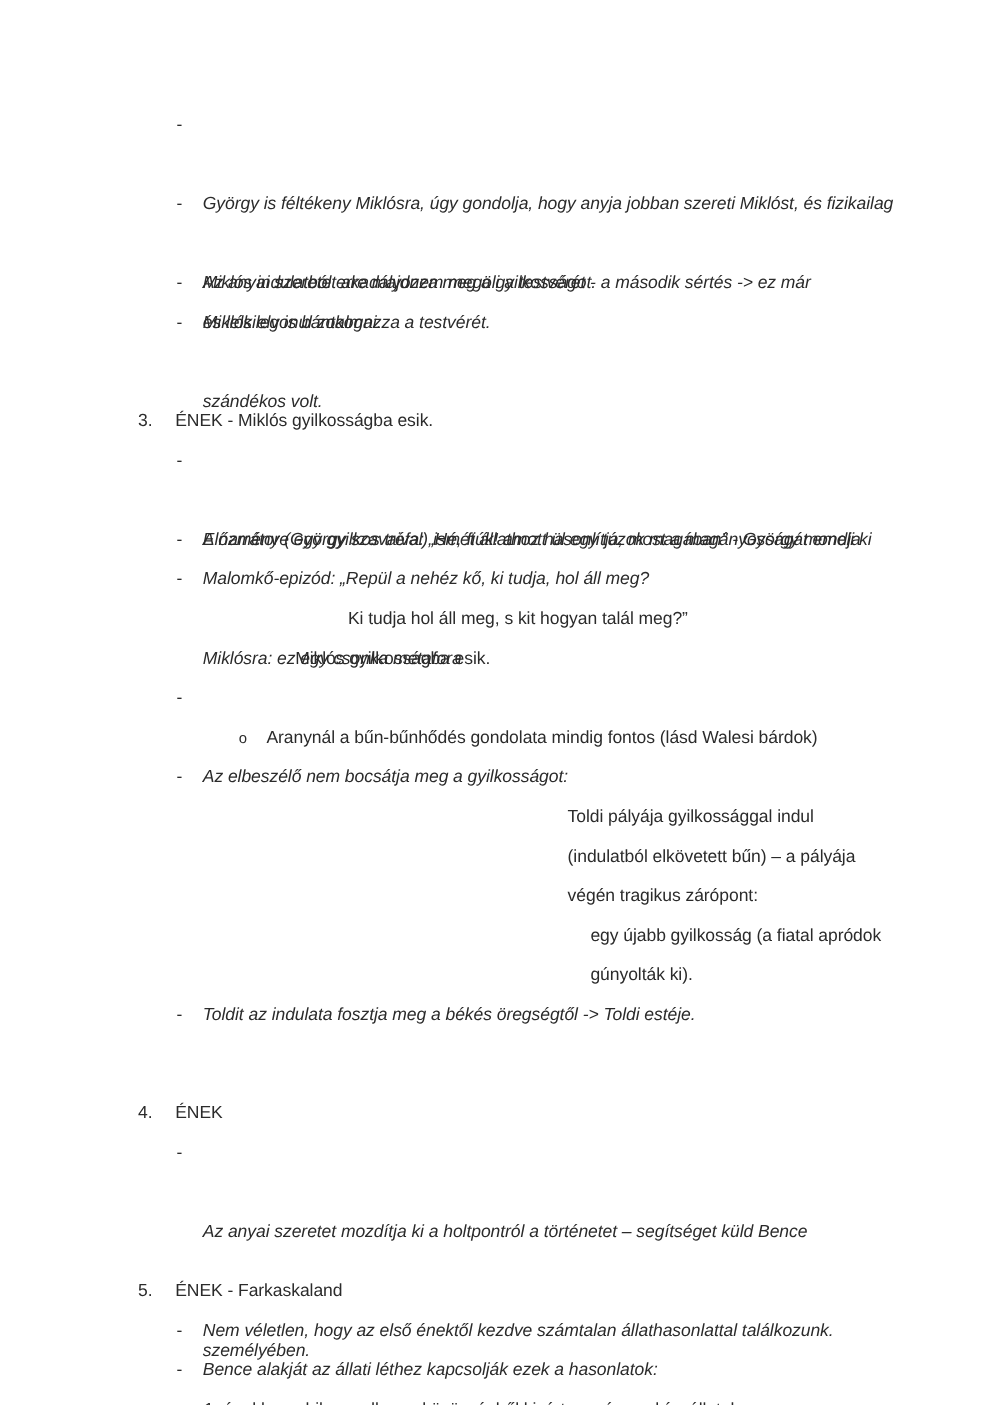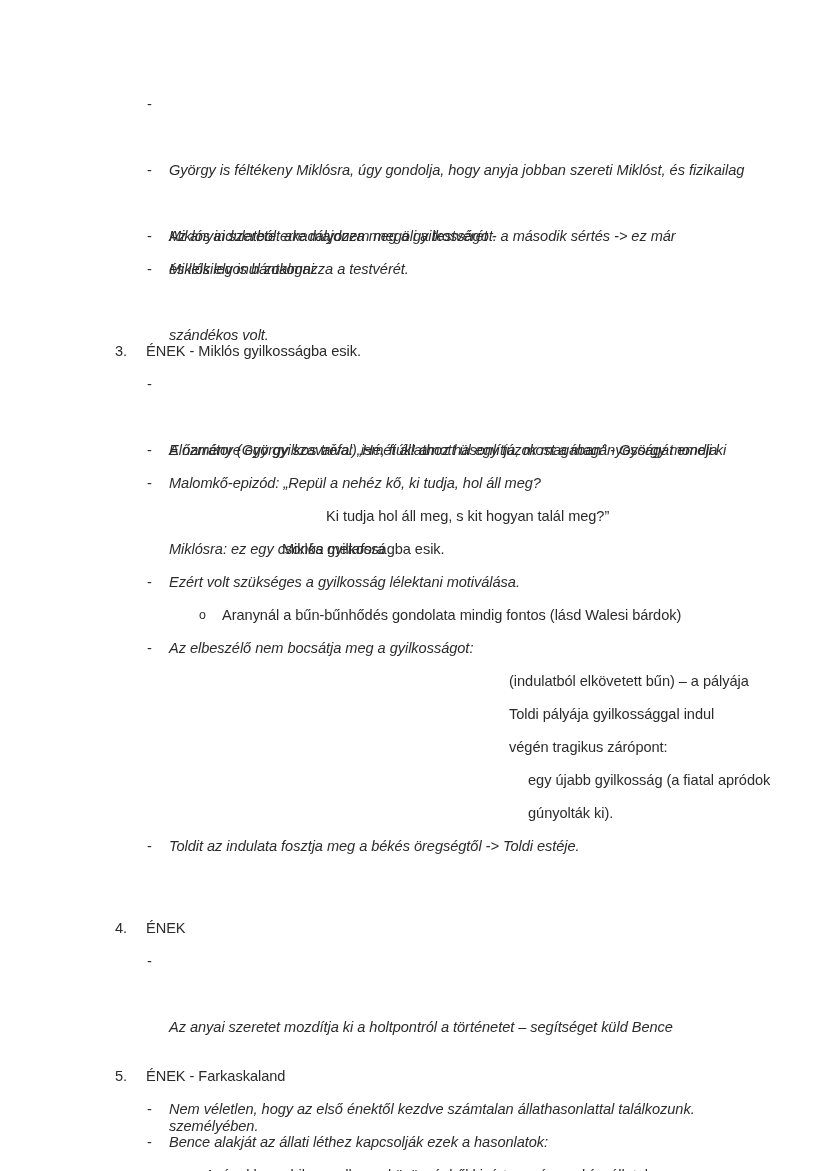--- a/index.html
+++ b/index.html
@@ -89,21 +89,20 @@
   .circrow .ctxt {
     position: absolute;
     left: 222px;
     top: 0;
   }
 
   
   .free {
     position: relative;
     height: 33px;
-    margin-left: 36px;
   }
   .free > span {
     position: absolute;
     top: 0;
   }
   .ind-246 { left: 246px; }
   .ind-290 { left: 290px; }
   .ind-170 { left: 170px; }
   .ind-473 { left: 473px; }
   .ind-492 { left: 492px; }
@@ -178,38 +177,37 @@
       <div class="free">
         <span class="ln ind-290">Ki tudja hol áll meg, s kit hogyan talál meg?”</span>
       </div>
 
       <div class="free">
         <span class="ln ind-246">Miklós gyilkosságba esik.</span>
       </div>
 
       <div class="dashrow" style="height:33px">
         <span class="ln dash">-</span>
-        <span class="ln dtxt">Ezért volt szükséges a gyilkosság lélektani motiválása.</span>
       </div>
 
       <div class="circrow">
         <span class="ln circ">o</span>
         <span class="ln ctxt">Aranynál a bűn-bűnhődés gondolata mindig fontos (lásd Walesi bárdok)</span>
       </div>
 
       <div class="dashrow" style="height:33px">
         <span class="ln dash">-</span>
         <span class="ln dtxt">Az elbeszélő nem bocsátja meg a gyilkosságot:</span>
       </div>
 
       <div class="free">
+        <span class="ln ind-473">Toldi pályája gyilkossággal indul</span>
+      </div>
+      <div class="free">
         <span class="ln ind-473">(indulatból elkövetett bűn) – a pályája</span>
-      </div>
-      <div class="free">
-        <span class="ln ind-473">Toldi pályája gyilkossággal indul</span>
       </div>
       <div class="free">
         <span class="ln ind-473">végén tragikus zárópont:</span>
       </div>
       <div class="free">
         <span class="ln ind-492">egy újabb gyilkosság (a fiatal apródok</span>
       </div>
       <div class="free">
         <span class="ln ind-492">gúnyolták ki).</span>
       </div>

